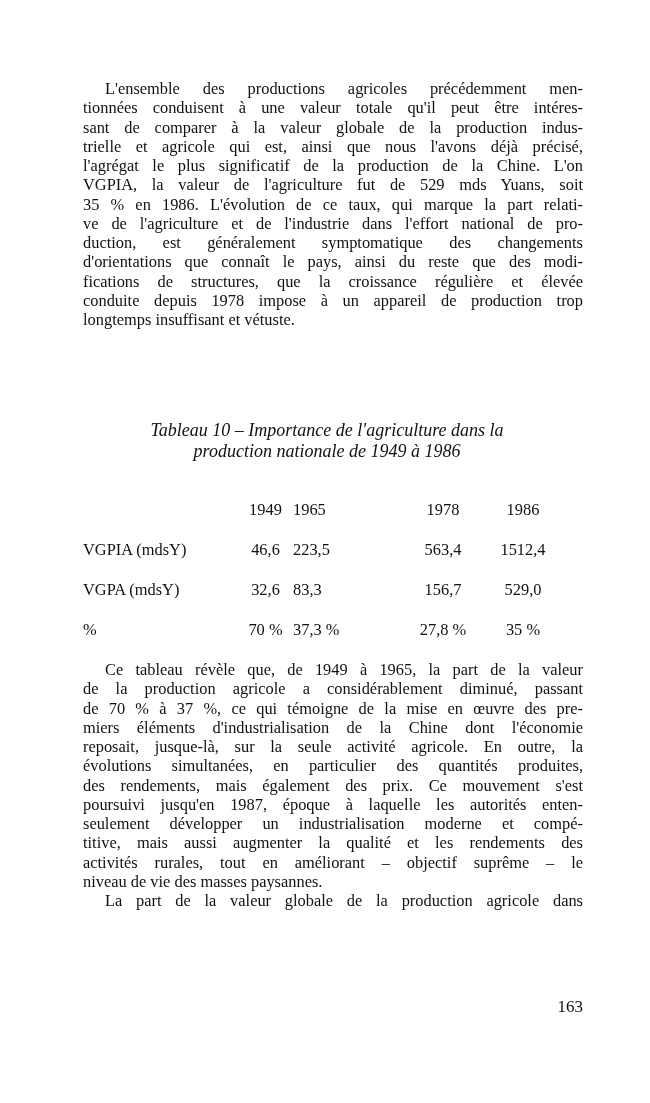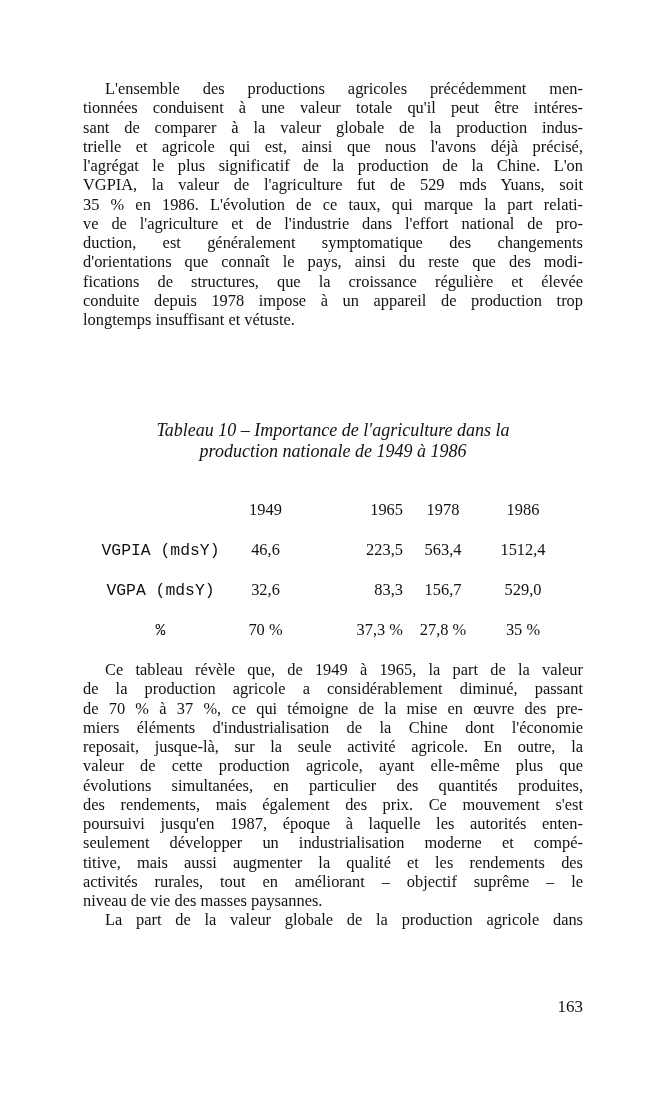--- a/index.html
+++ b/index.html
@@ -11,32 +11,32 @@
   .textblock {
     position:absolute; left:83px; width:500px;
     font-family: "Liberation Serif", "DejaVu Serif", serif;
     font-size:16.4px; line-height:19.25px; text-align:justify;
   }
   .line { display:block; white-space:nowrap; text-align:justify; text-align-last:justify; height:19.25px; }
   .line.last { text-align-last:left; }
   .p1 { top:79px; }
   .p2 { top:660px; }
   .caption {
-    position:absolute; left:83px; width:500px; top:420px;
+    position:absolute; left:77px; width:500px; top:420px;
     font-family: "Liberation Serif", "DejaVu Serif", serif; font-style:italic;
     font-size:18px; line-height:21px; text-align:center;
   }
   table.data {
     position:absolute; left:83px; top:490px; width:480px; border-collapse:collapse;
     font-family: "Liberation Serif", "DejaVu Serif", serif; font-size:16.4px;
   }
   table.data td, table.data th { font-weight:normal; height:40px; padding:0; }
-  table.data .lbl { text-align:center; width:155px;font-family:Liberation Mono, monospace; }
+  table.data .lbl { text-align:left; width:155px; }
   table.data .c1 { text-align:center; width:55px; }
-  table.data .c2 { text-align:right; width:110px; }
+  table.data .c2 { text-align:left; width:110px; }
   table.data .c3 { text-align:center; width:80px; }
   table.data .c4 { text-align:center; width:80px; }
   .pagenum {
     position:absolute; left:540px; top:997px; width:43px; text-align:right;
     font-family: "Liberation Serif", "DejaVu Serif", serif; font-size:17px;
   }
 </style>
 </head>
 <body>
 
@@ -95,21 +95,20 @@
     </tr>
   </tbody>
     </table>
 
   <div class="textblock p2">
     <span class="line" style="text-indent:22px">Ce tableau révèle que, de 1949 à 1965, la part de la valeur</span>
     <span class="line">de la production agricole a considérablement diminué, passant</span>
     <span class="line">de 70 % à 37 %, ce qui témoigne de la mise en œuvre des pre-</span>
     <span class="line">miers éléments d'industrialisation de la Chine dont l'économie</span>
     <span class="line">reposait, jusque-là, sur la seule activité agricole. En outre, la</span>
-    <span class="line">valeur de cette production agricole, ayant elle-même plus que</span>
     <span class="line">évolutions simultanées, en particulier des quantités produites,</span>
     <span class="line">des rendements, mais également des prix. Ce mouvement s'est</span>
     <span class="line">poursuivi jusqu'en 1987, époque à laquelle les autorités enten-</span>
     <span class="line">seulement développer un industrialisation moderne et compé-</span>
     <span class="line">titive, mais aussi augmenter la qualité et les rendements des</span>
     <span class="line">activités rurales, tout en améliorant – objectif suprême – le</span>
     <span class="line last">niveau de vie des masses paysannes.</span>
     <span class="line" style="text-indent:22px">La part de la valeur globale de la production agricole dans</span>
   </div>
 

